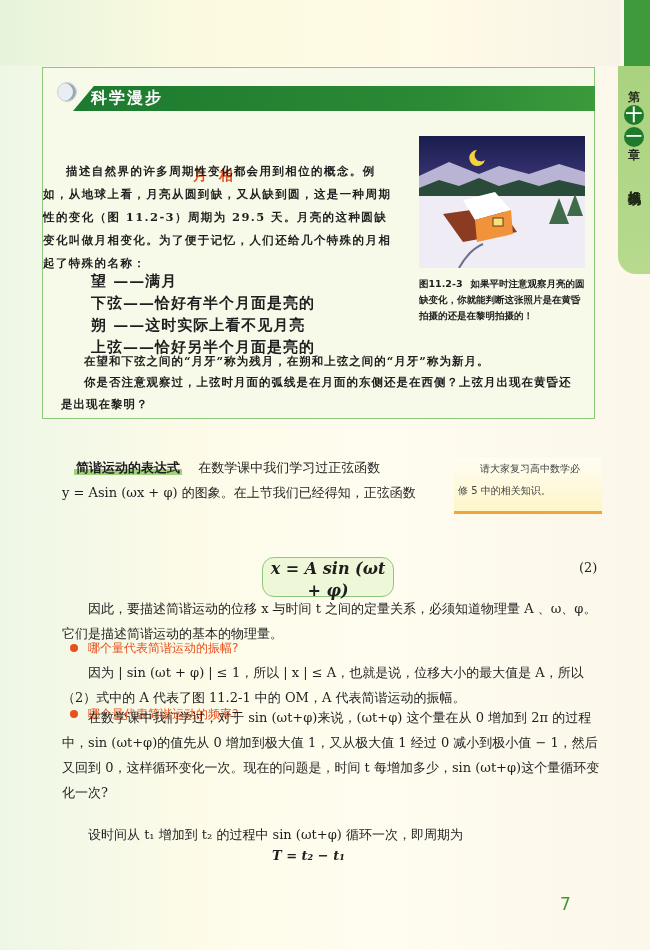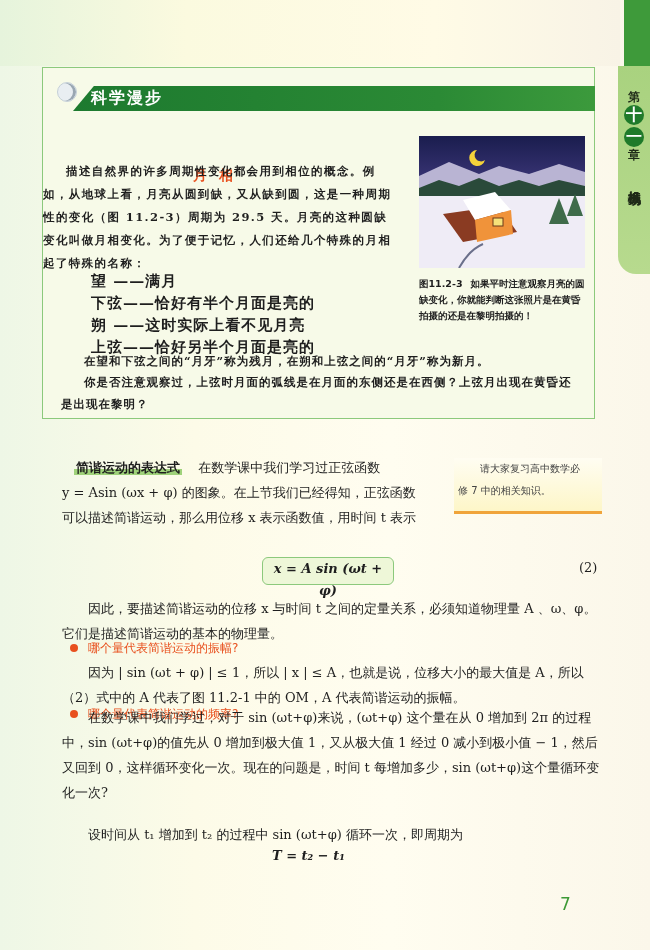--- a/index.html
+++ b/index.html
@@ -91,23 +91,23 @@
     padding: 0 2px;
   }
   .side-note {
     position: absolute; left: 454px; top: 458px; width: 148px; height: 56px;
     background: linear-gradient(180deg, #fffdf2 0%, #fdf6c8 100%);
     border-bottom: 3px solid #f0a43a;
     font-family: "DejaVu Sans", sans-serif; font-size: 10px; color: #444; line-height: 22px; padding-left: 4px;
   }
   .side-note .l1 { padding-left: 22px; }
   .eq-box {
-    position: absolute; left: 262px; top: 557px; width: 132px; height: 28px;
-    border: 1.5px solid #8cc97c; border-radius: 6px; background: #eef7d8;
-    font-weight: bold; font-style: italic; font-size: 13px; text-align: center; line-height: 22px;
+    position: absolute; left: 262px; top: 557px; width: 132px; height: 40px;
+    border: 1.5px solid #8cc97c; border-radius: 12px; background: #eef7d8;
+    font-weight: bold; font-style: italic; font-size: 16px; text-align: center; line-height: 22px;
   }
   .eq-num { position: absolute; left: 579px; top: 560px; font-size: 13px; }
   .bullet-q {
     position: absolute; left: 70px; font-family: "DejaVu Sans", sans-serif; font-weight: normal;
     font-size: 12px; color: #e8501e;
   }
   .bullet-q .dot { display: inline-block; width: 8px; height: 8px; border-radius: 50%; background: #e8501e; margin-right: 10px; }
   .indent { text-indent: 2em; }
   .period-eq { position: absolute; left: 272px; top: 848px; font-style: italic; font-size: 13px; font-weight: bold; }
   .page-num { position: absolute; left: 560px; top: 894px; font-family: "DejaVu Sans", sans-serif; font-size: 17px; color: #3d9a36; }
@@ -160,26 +160,25 @@
     <span class="fig-num">图11.2-3</span><span>如果平时注意观察月亮的圆缺变化，你就能判断这张照片是在黄昏拍摄的还是在黎明拍摄的！</span>
   </div>
 </div>
 
 <div class="main-text" style="top:455px; width:390px;">
   <div style="text-indent:12px;">
     <span class="section-head">简谐运动的表达式</span>
     <span style="margin-left:12px;">在数学课中我们学习过正弦函数</span>
   </div>
   <div>y = Asin (ωx + φ) 的图象。在上节我们已经得知，正弦函数</div>
-  <div>可以描述简谐运动，那么用位移 x 表示函数值，用时间 t 表示</div>
 </div>
 
 <div class="side-note">
   <div class="l1">请大家复习高中数学必</div>
-  <div>修 7 中的相关知识。</div>
+  <div>修 5 中的相关知识。</div>
 </div>
 
 <div class="eq-box">x = A sin (ωt + φ)</div>
 <div class="eq-num">(2)</div>
 
 <div class="main-text indent" style="top:596px; width:540px;">因此，要描述简谐运动的位移 x 与时间 t 之间的定量关系，必须知道物理量 A 、ω、φ。它们是描述简谐运动的基本的物理量。</div>
 
 <div class="bullet-q" style="top:640px;">
   <span class="dot"></span><span>哪个量代表简谐运动的振幅?</span>
 </div>

